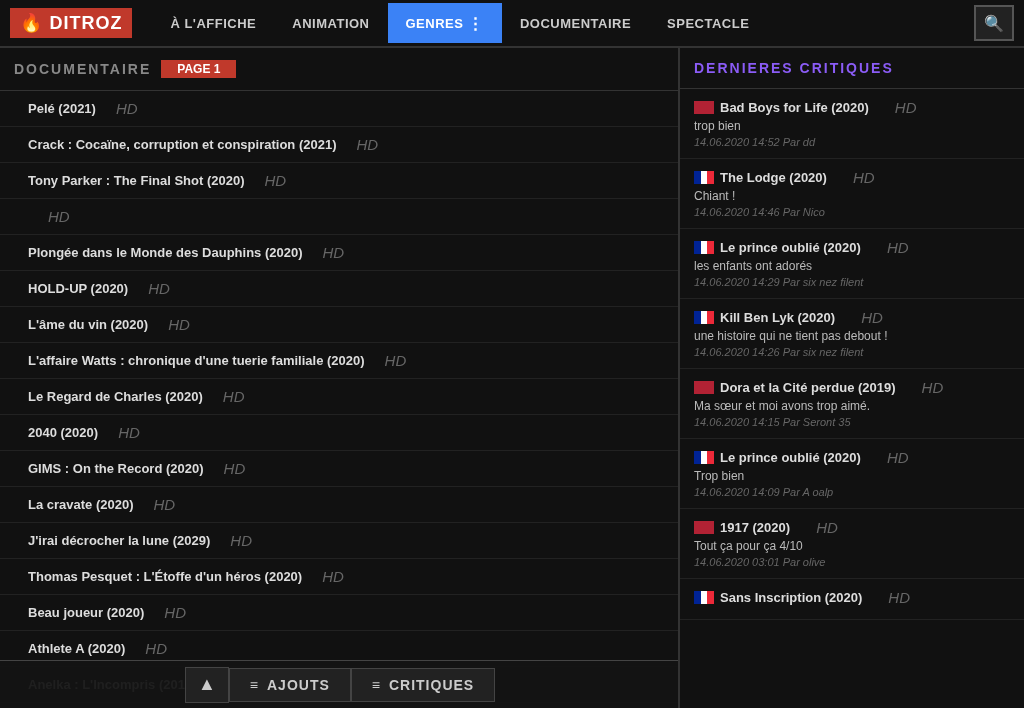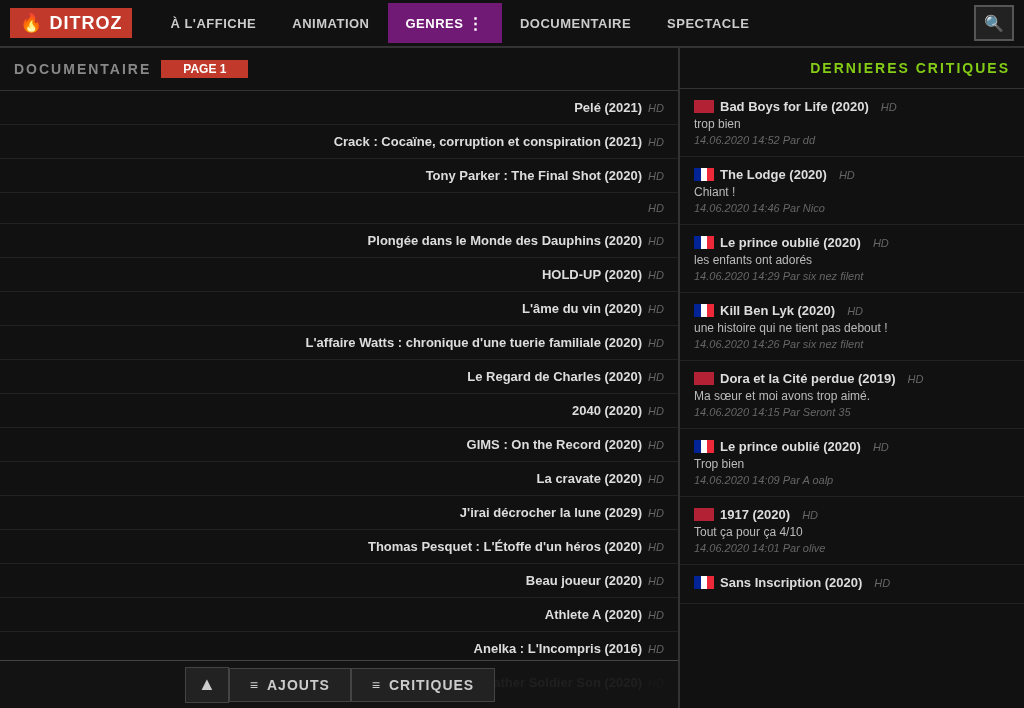--- a/index.html
+++ b/index.html
@@ -48,21 +48,21 @@
       font-size: 13px;
       font-weight: bold;
       letter-spacing: 0.5px;
       height: 40px;
       display: flex;
       align-items: center;
       cursor: pointer;
       text-transform: uppercase;
     }
     .nav-item.active {
-      background: #701a75;
+      background: #3b82f6;
       color: #fff;
     }
     .nav-genres {
       display: flex;
       align-items: center;
       gap: 4px;
     }
     .nav-dots { font-size: 16px; }
     .search-btn {
       margin-left: auto;
@@ -107,42 +107,41 @@
       font-size: 14px;
       font-weight: bold;
       letter-spacing: 2px;
       text-transform: uppercase;
     }
     .page-badge {
       background: #c0392b;
       color: #fff;
       font-size: 12px;
       font-weight: bold;
-      padding: 2px 22px;
+      padding: 2px 16px;
     }
 
     .movie-list { padding: 0; }
     .movie-item {
       display: flex;
       align-items: center;
-      padding: 9px 14px;
+      padding: 9px 28px;
       border-bottom: 1px solid #222;
       cursor: pointer;
-      justify-content: flex-end;
     }
     .movie-title {
       color: #ddd;
       font-size: 13px;
       font-weight: bold;
     }
     .hd-badge {
       color: #666;
-      font-size: 11px;
+      font-size: 15px;
       font-style: italic;
-      margin-left: 6px;
+      margin-left: 20px;
     }
 
     
     .bottom-bar {
       position: absolute;
       bottom: 0;
       left: 0;
       width: 680px;
       height: 48px;
       background: rgba(20,20,20,0.95);
@@ -186,26 +185,26 @@
       overflow-x: hidden;
       padding-bottom: 10px;
     }
     .right-panel::-webkit-scrollbar { width: 6px; }
     .right-panel::-webkit-scrollbar-track { background: #111; }
     .right-panel::-webkit-scrollbar-thumb { background: #444; }
 
     .right-header {
       padding: 12px 14px;
       border-bottom: 1px solid #333;
-      color: #84cc16;
+      color: #8b5cf6;
       font-size: 14px;
       font-weight: bold;
       letter-spacing: 2px;
       text-transform: uppercase;
-      text-align: right;
+      text-align: left;
     }
 
     .critique-item {
       padding: 10px 14px;
       border-bottom: 1px solid #222;
     }
     .critique-movie {
       display: flex;
       align-items: center;
       gap: 6px;
@@ -409,21 +408,21 @@
       <div class="critique-text">Trop bien</div>
       <div class="critique-meta">14.06.2020 14:09 Par A oalp</div>
     </div>
         <div class="critique-item">
       <div class="critique-movie">
         <span class="critique-flag" style="background: #B22234;"></span>
         <span class="critique-title">1917 (2020)</span>
         <span class="hd-badge">HD</span>
       </div>
       <div class="critique-text">Tout ça pour ça 4/10</div>
-      <div class="critique-meta">14.06.2020 14:01 Par olive</div>
+      <div class="critique-meta">14.06.2020 03:01 Par olive</div>
     </div>
         <div class="critique-item">
       <div class="critique-movie">
         <span class="critique-flag" style="background: linear-gradient(to right, #002395 33%, #fff 33%, #fff 66%, #ED2939 66%);"></span>
         <span class="critique-title">Sans Inscription (2020)</span>
         <span class="hd-badge">HD</span>
       </div>
 
     </div>
       </div>

